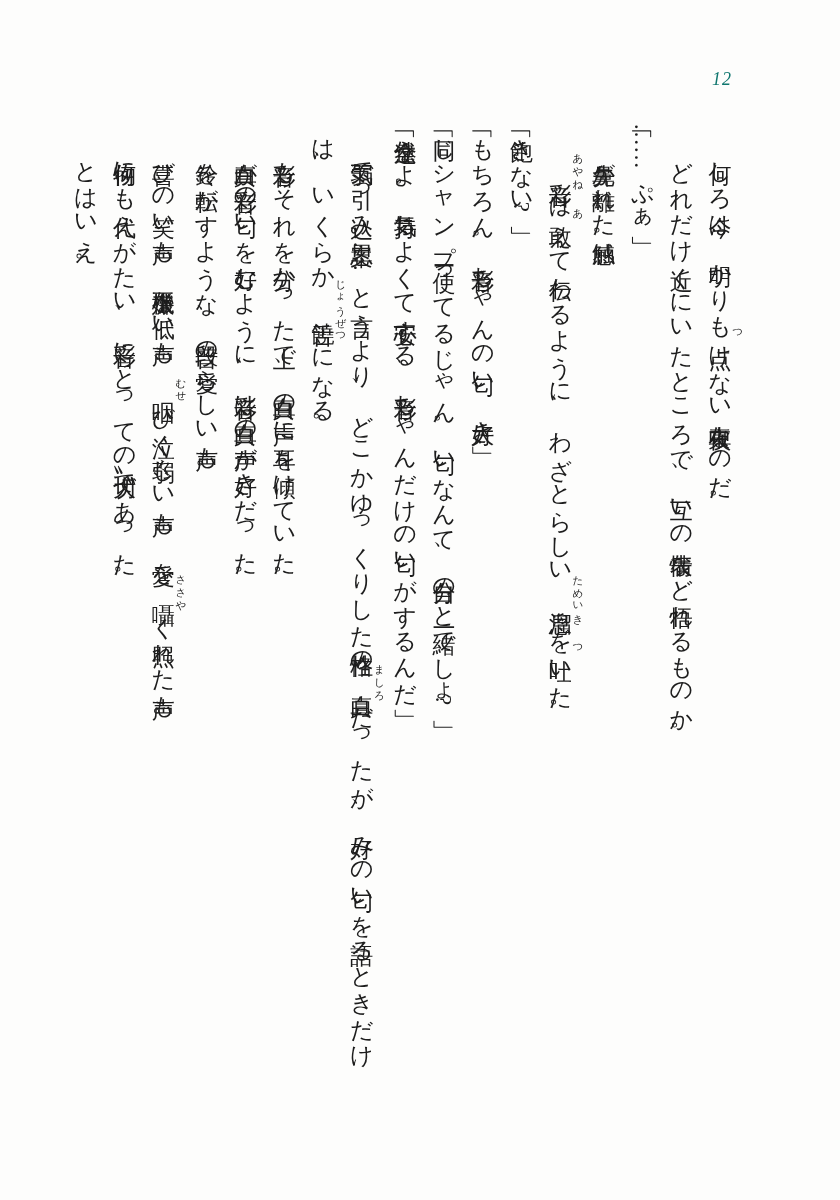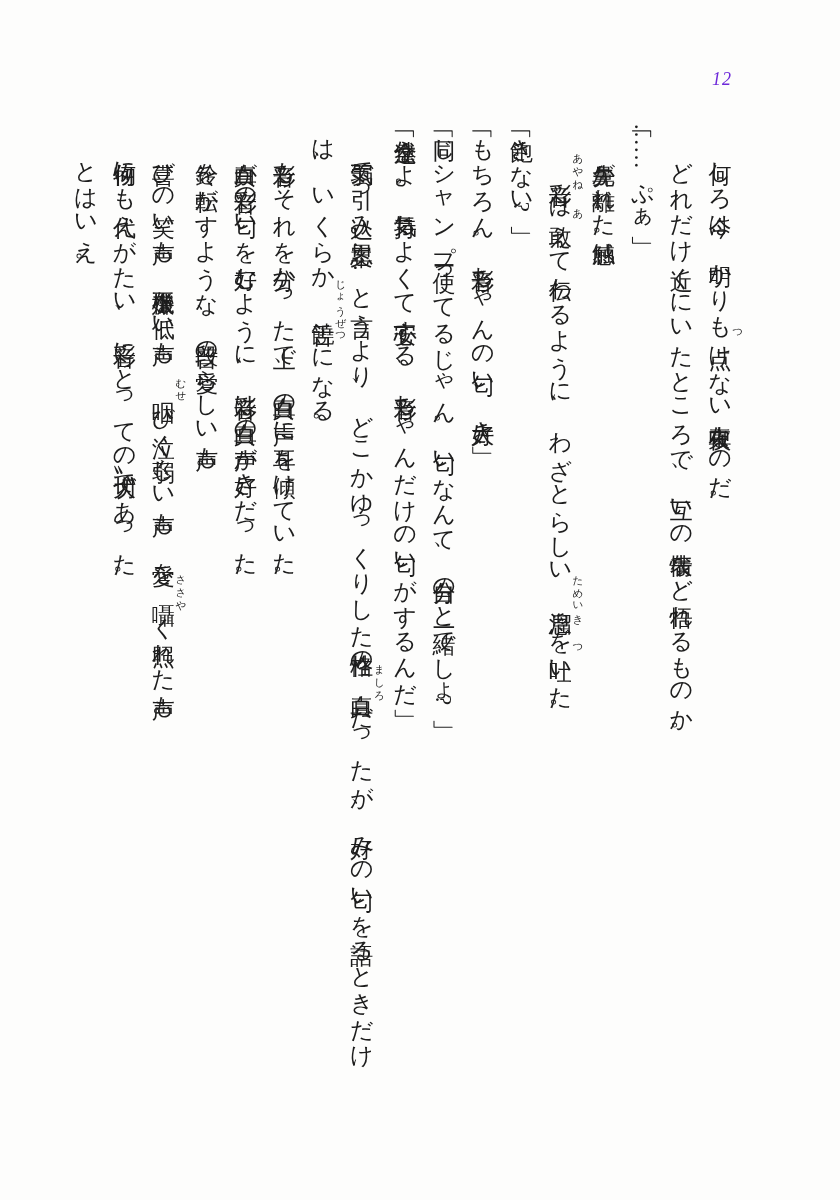--- a/index.html
+++ b/index.html
@@ -13,21 +13,21 @@
     background: #fdfdfc;
     overflow: hidden;
     font-family: "Liberation Serif", "DejaVu Serif", serif;
   }
   .page-number {
     position: absolute;
     top: 69px;
     left: 712px;
     font-size: 18px;
     font-style: italic;
-    color: #6d28d9;
+    color: #0f766e;
     letter-spacing: 1px;
   }
   .text-block {
     position: absolute;
     top: 123px;
     left: 83px;
     width: 660px;
     height: 948px;
     writing-mode: vertical-rl;
     -webkit-writing-mode: vertical-rl;

